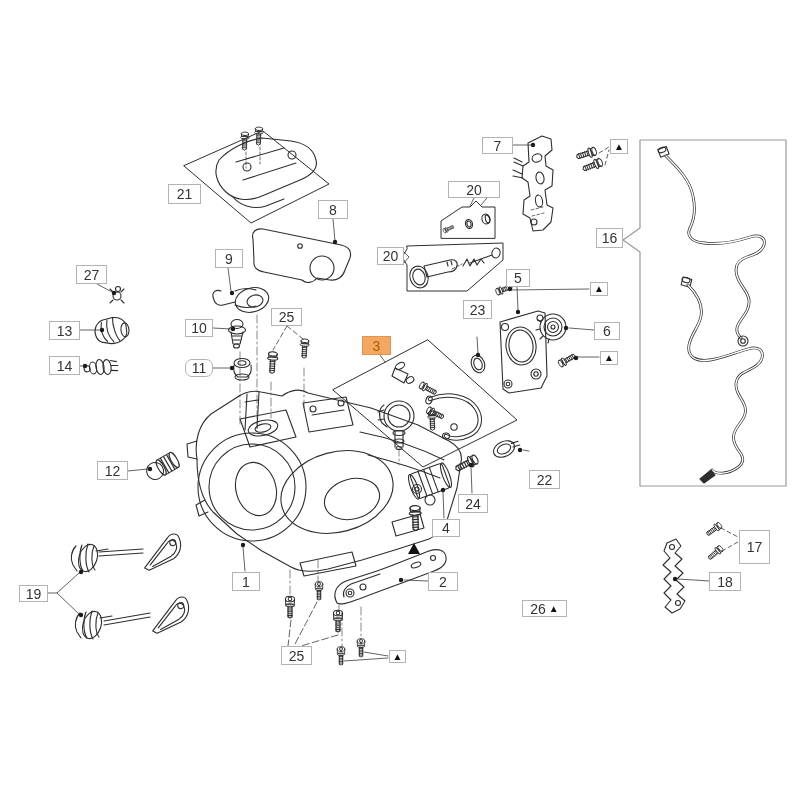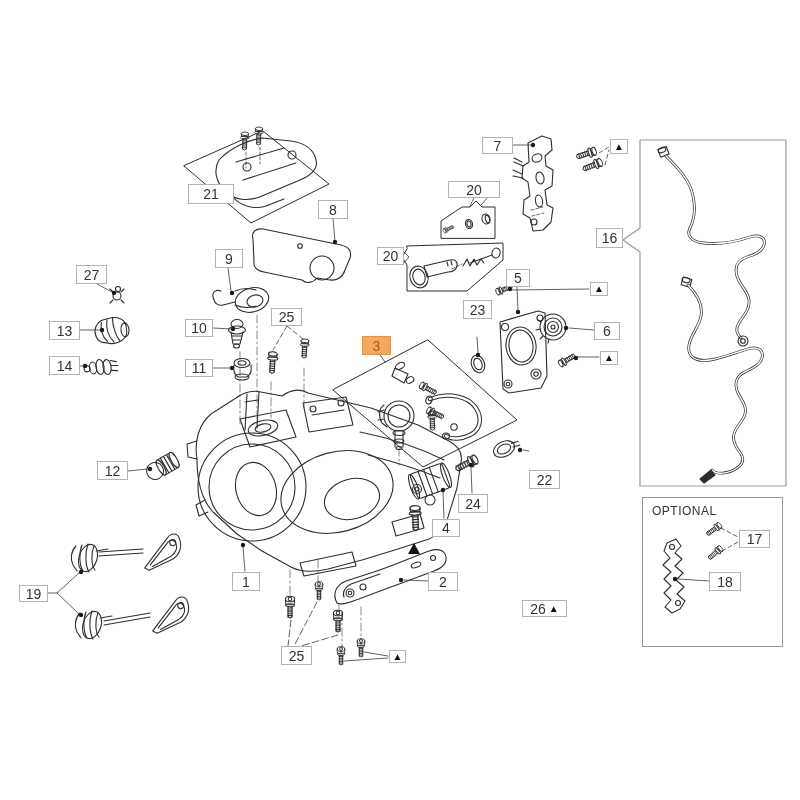--- a/index.html
+++ b/index.html
@@ -382,33 +382,30 @@
       <circle cx="533" cy="145" r="2.2"></circle>
           <circle cx="675" cy="579" r="2.2"></circle>
       <circle cx="510" cy="289" r="2.2"></circle>
           <circle cx="576" cy="358" r="2.2"></circle>
     </g>
 
     <polygon points="414,543 420,554 408,554" fill="#111" stroke="none"></polygon>
   </g>
 </svg>
 
-<div class="bigbox" style="left:642px;top:497px;width:141px;height:150px;">
-  <span class="optional-title">OPTIONAL</span>
-</div>
-
-<div class="lbl" style="left:188px;top:184px;width:46px;height:20px;">21</div>
+
+<div class="lbl" style="left:168px;top:184px;width:33px;height:20px;">21</div>
 <div class="lbl" style="left:318px;top:200px;width:30px;height:19px;">8</div>
 <div class="lbl" style="left:215px;top:249px;width:28px;height:19px;">9</div>
 <div class="lbl" style="left:76px;top:265px;width:31px;height:19px;">27</div>
 <div class="lbl" style="left:49px;top:321px;width:31px;height:19px;">13</div>
 <div class="lbl" style="left:33px;top:356px;width:31px;height:19px;margin-left:16px;">14</div>
 <div class="lbl" style="left:185px;top:319px;width:28px;height:18px;">10</div>
 <div class="lbl" style="left:271px;top:308px;width:31px;height:18px;">25</div>
-<div class="lbl" style="left:185px;top:359px;width:28px;height:18px;">11</div>
+<div class="lbl" style="left:185px;top:359px;width:28px;height:18px;border-radius:7px;">11</div>
 <div class="lbl hl" style="left:362px;top:336px;width:29px;height:19px;">3</div>
 <div class="lbl" style="left:377px;top:247px;width:27px;height:18px;">20</div>
 <div class="lbl" style="left:448px;top:181px;width:52px;height:17px;text-align:right;">20</div>
 <div class="lbl" style="left:482px;top:137px;width:31px;height:17px;">7</div>
 <div class="lbl tri-box" style="left:610px;top:139px;width:18px;height:15px;">
       <span class="tri">▲</span>
     </div>
 <div class="lbl" style="left:596px;top:228px;width:27px;height:20px;">16</div>
 <div class="lbl" style="left:506px;top:269px;width:24px;height:18px;">5</div>
 <div class="lbl tri-box" style="left:590px;top:282px;width:18px;height:14px;">
@@ -427,16 +424,16 @@
 <div class="lbl" style="left:97px;top:461px;width:31px;height:19px;">12</div>
 <div class="lbl" style="left:19px;top:585px;width:29px;height:17px;">19</div>
 <div class="lbl" style="left:281px;top:646px;width:31px;height:19px;">25</div>
 <div class="lbl tri-box" style="left:389px;top:650px;width:17px;height:13px;">
       <span class="tri">▲</span>
     </div>
 <div class="lbl n26" style="left:522px;top:600px;width:45px;height:17px;">
   <span>26</span>
       <span class="tri">▲</span>
 </div>
-<div class="lbl" style="left:739px;top:530px;width:31px;height:18px;">17</div>
+<div class="lbl" style="left:739px;top:530px;width:31px;height:34px;">17</div>
 <div class="lbl" style="left:709px;top:572px;width:32px;height:19px;">18</div>
 
 </div>
 
 </body></html>

